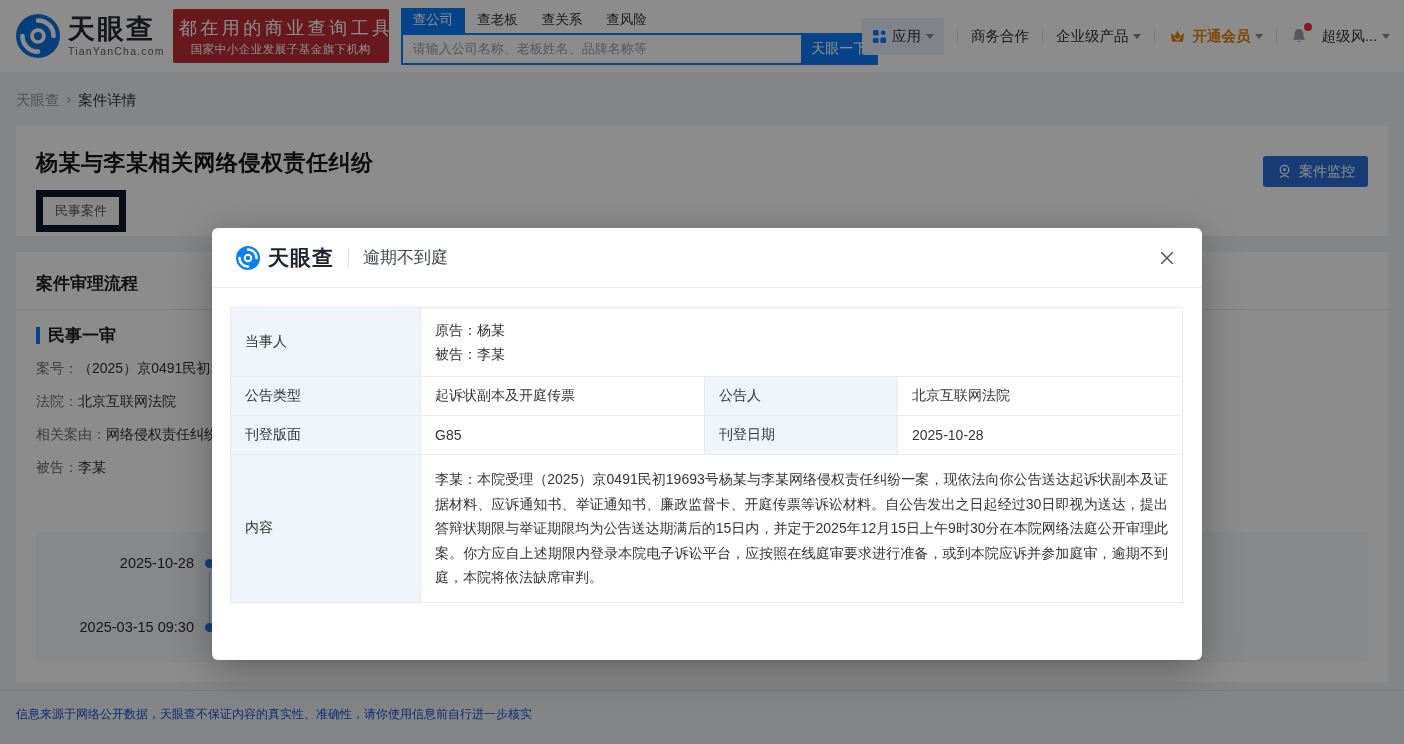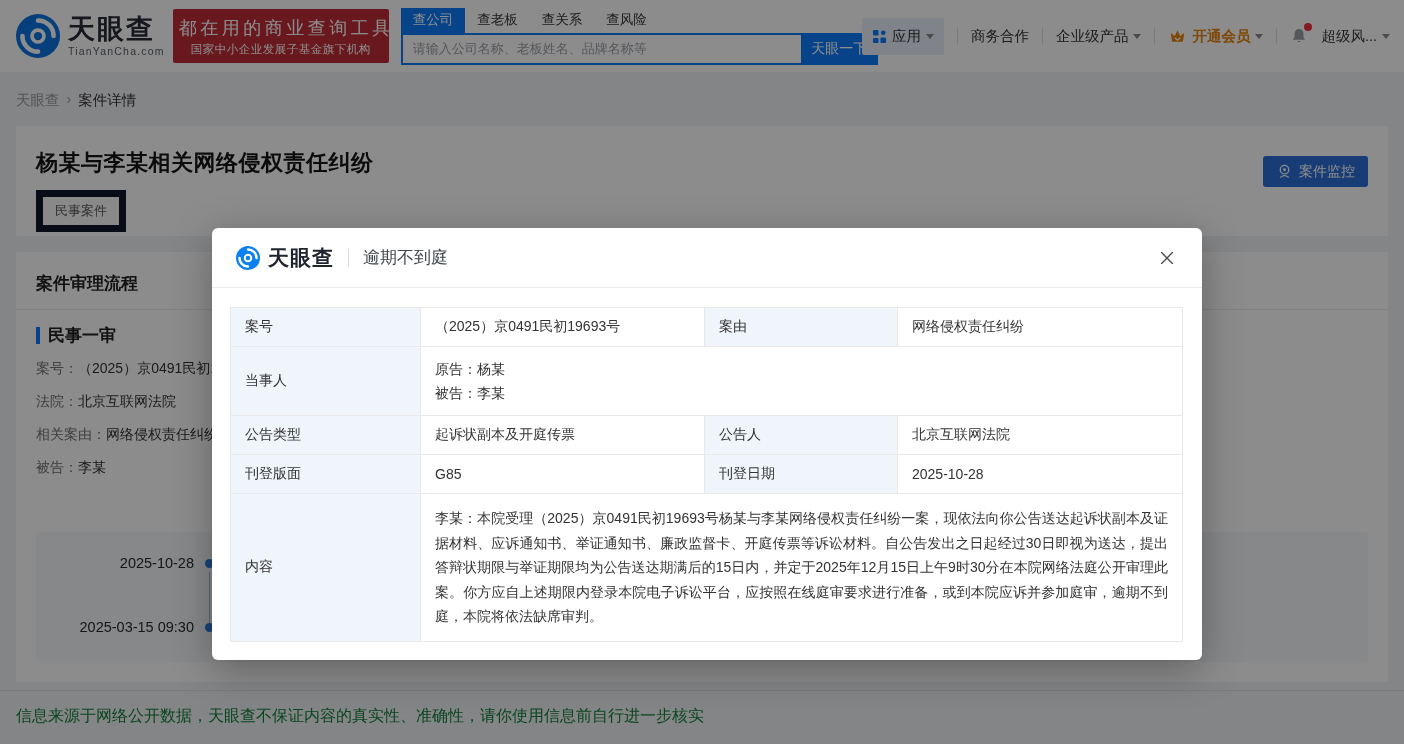--- a/index.html
+++ b/index.html
@@ -56,21 +56,21 @@
   .fvalue{color:#333;}
   .timeline{position:absolute;left:20px;top:280px;width:1332px;height:130px;background:#f6f8fc;border-radius:4px;}
   .tl-line{position:absolute;left:173px;top:40px;width:1px;height:54px;background:#9dbdea;}
   .tl-date{position:absolute;left:8px;width:150px;text-align:right;font-size:14.5px;color:#2b2b2b;}
   .tl-date.d1{top:23px;} .tl-date.d2{top:87px;}
   .tl-dot{position:absolute;left:169px;width:9px;height:9px;border-radius:50%;background:#2a7de0;}
   .tl-dot.d1{top:27px;} .tl-dot.d2{top:91px;}
 
   
   .footer-div{position:absolute;left:0;top:690px;width:1404px;height:1px;background:#dfdfdf;z-index:1;}
-  .footer-text{position:absolute;left:16px;top:706px;font-size:16px;color:#15803d;z-index:1;}
+  .footer-text{position:absolute;left:16px;top:706px;font-size:12px;color:#1d4ed8;z-index:1;}
 
   
   .overlay{position:absolute;left:0;top:0;width:1404px;height:744px;background:rgba(0,0,0,.45);z-index:10;}
   .modal{position:absolute;left:212px;top:228px;width:990px;height:432px;background:#fff;border-radius:6px;z-index:20;box-shadow:0 10px 40px rgba(0,0,0,.3);}
   .m-head{height:60px;display:flex;align-items:center;padding:0 24px;border-bottom:1px solid #ececec;}
   .m-brand{font-size:21px;font-weight:bold;color:#20242e;margin-left:8px;letter-spacing:1px;}
   .m-vdiv{width:1px;height:18px;background:#ddd;margin:0 14px;}
   .m-title{font-size:17px;color:#3f444d;}
   .m-close{margin-left:auto;cursor:pointer;display:flex;padding:2px;}
   .m-body{padding:19px 18px 0;}
@@ -245,26 +245,20 @@
   </div>
   <div class="m-body">
     <table class="detail">
       <colgroup>
           <col style="width:190px">
           <col style="width:284px">
           <col style="width:193px">
           <col style="width:285px">
         </colgroup>
       <tbody>
-          <tr class="r-s">
-        <td class="lbl">案号</td>
-        <td>（2025）京0491民初19693号</td>
-        <td class="lbl">案由</td>
-        <td>网络侵权责任纠纷</td>
-      </tr>
       <tr>
         <td class="lbl">当事人</td>
         <td colspan="3" class="parties-cell">
           <div>原告：杨某</div>
           <div>被告：李某</div>
         </td>
       </tr>
       <tr class="r-s">
         <td class="lbl">公告类型</td>
         <td>起诉状副本及开庭传票</td>

